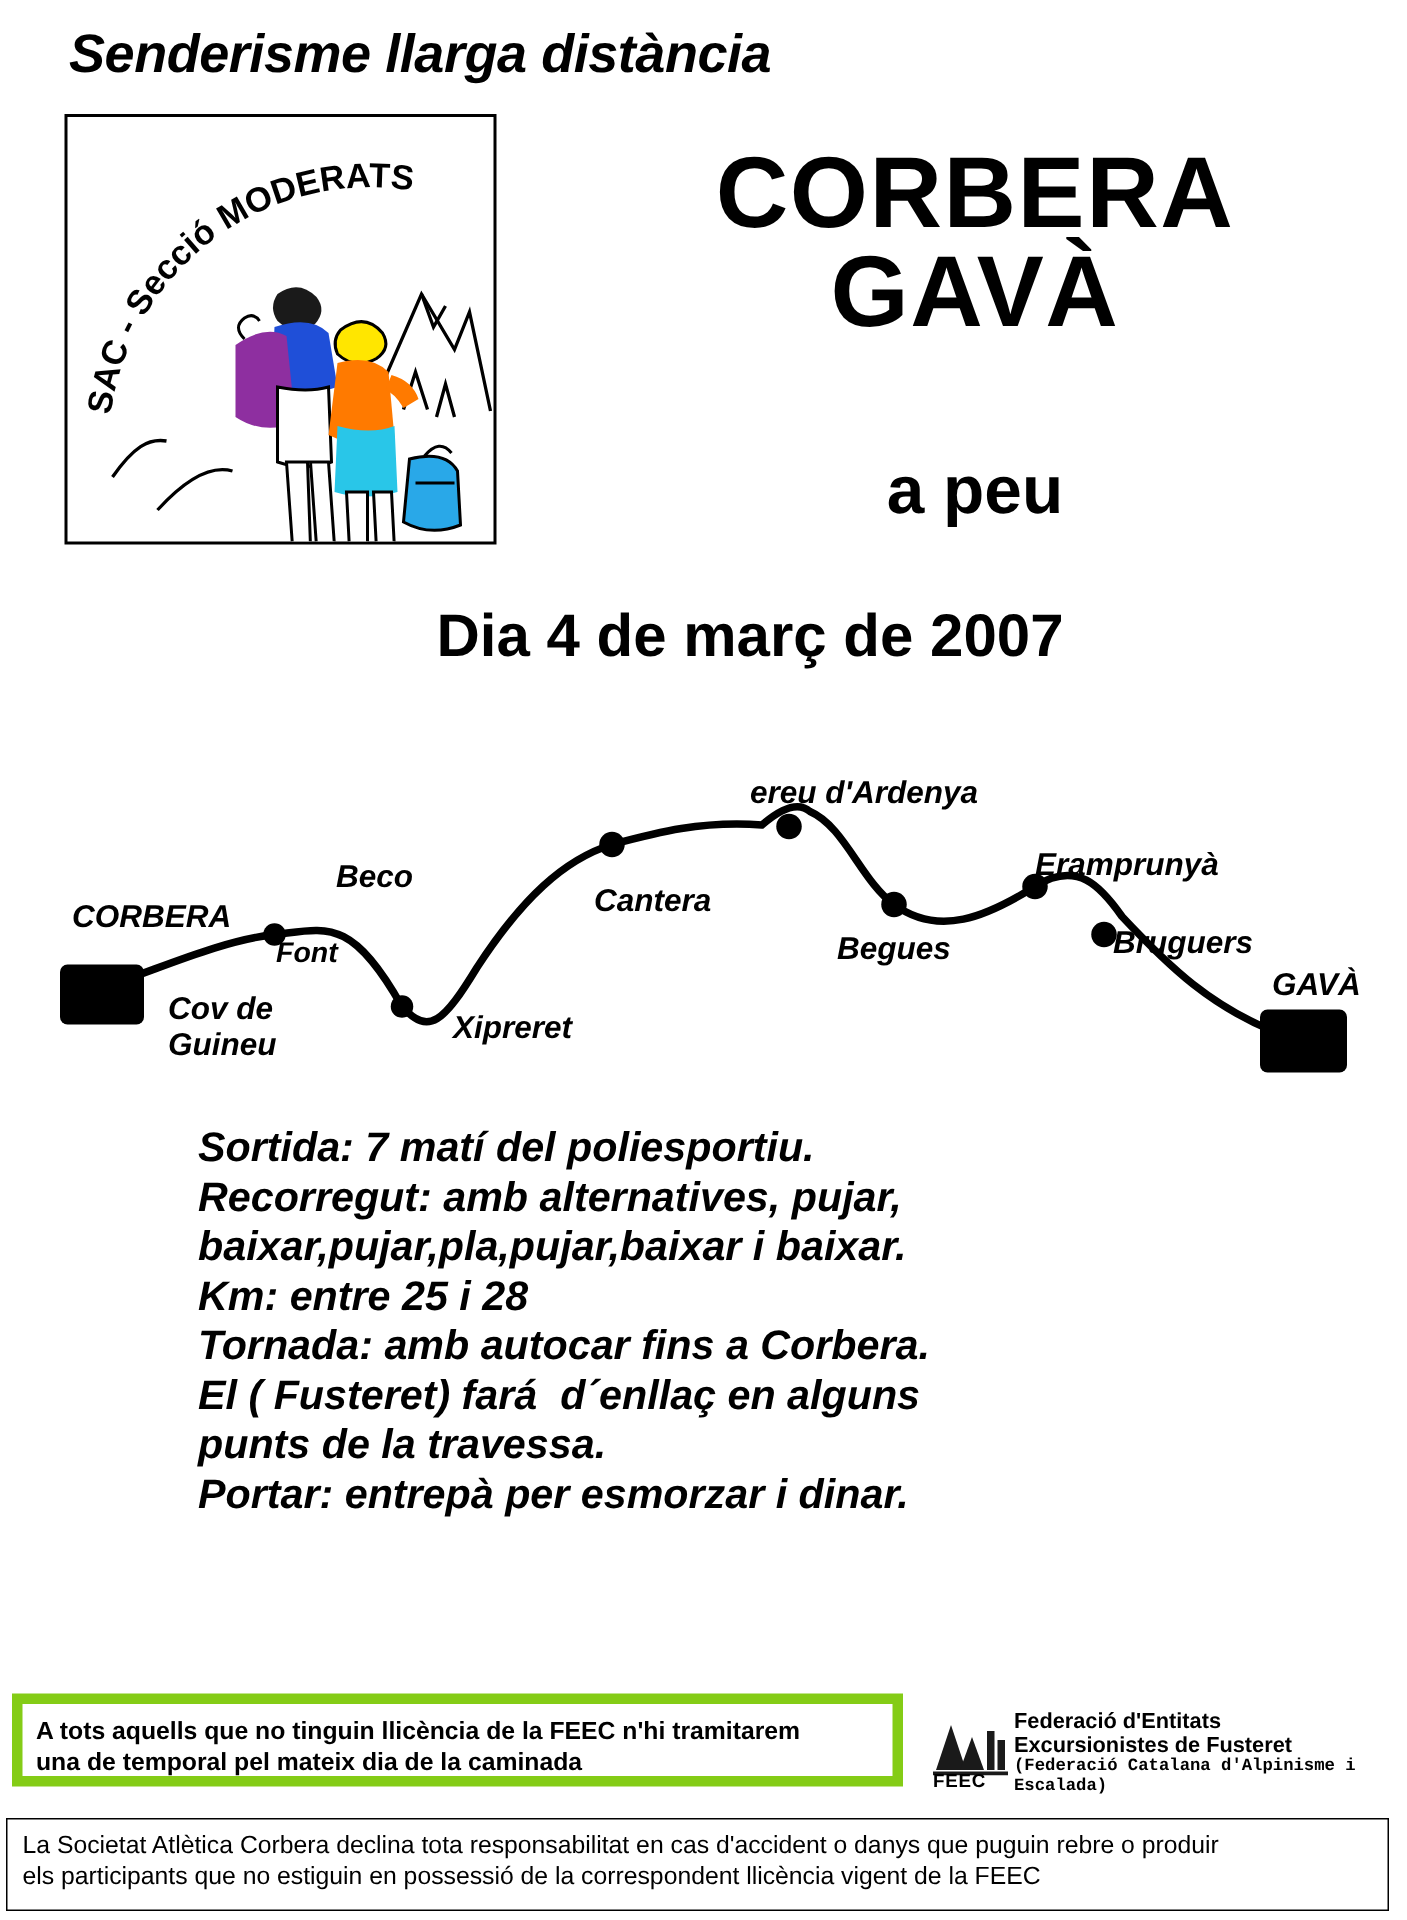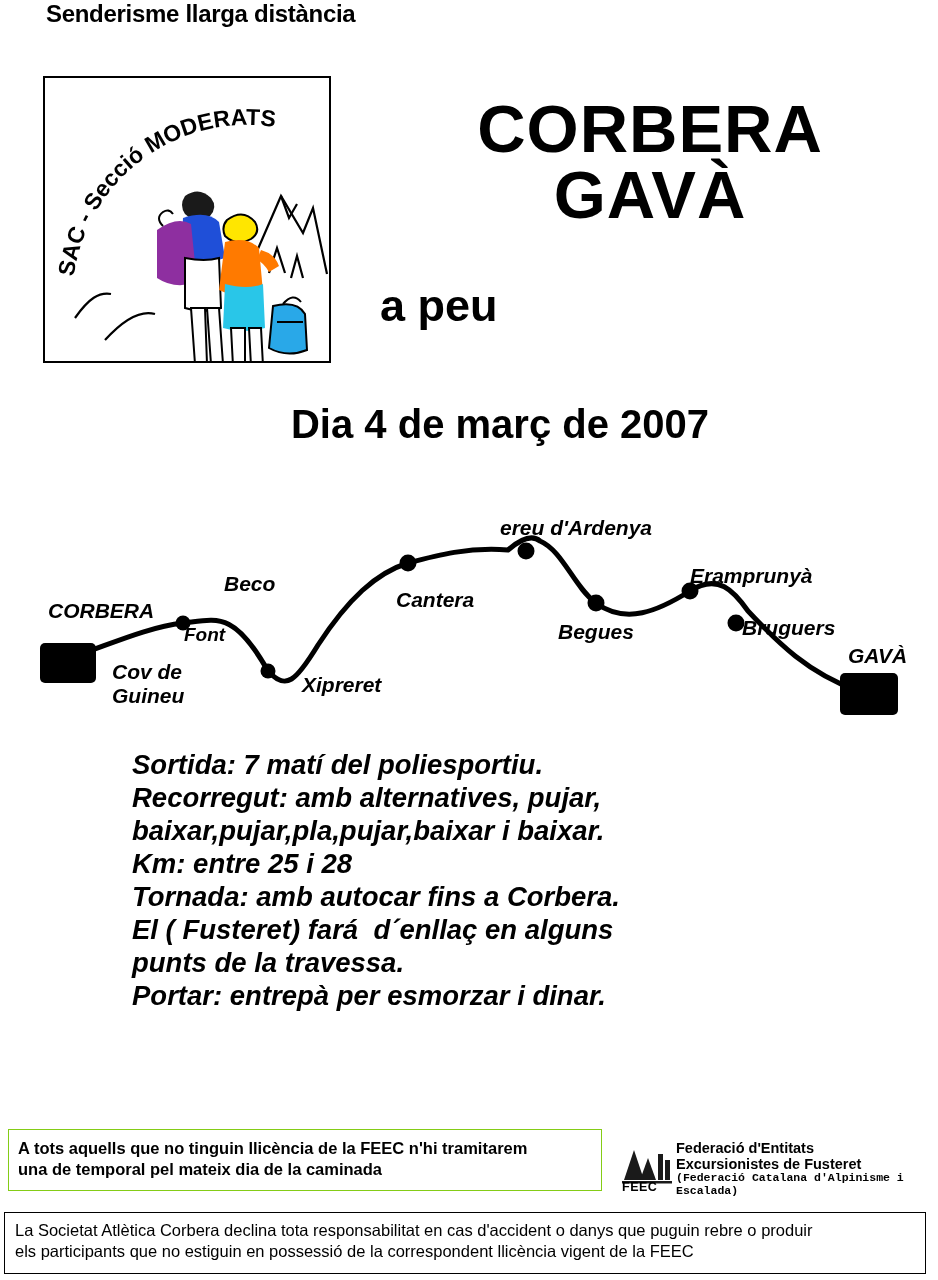--- a/index.html
+++ b/index.html
@@ -13,23 +13,24 @@
     position: relative;
     font-family: "Liberation Sans", sans-serif;
     color: #000000;
     overflow: hidden;
   }
 
   
   .header-kicker {
     position: absolute;
     left: 46px;
-    top: 0;
-    font-size: 24px;
-    font-weight: bold;
+    top: 15px;
+    font-size: 36px;
+    font-weight: bold;
+    font-style: italic;
     letter-spacing: -0.3px;
   }
 
   
   .logo-box {
     position: absolute;
     left: 43px;
     top: 76px;
     width: 284px;
     height: 283px;
@@ -59,23 +60,23 @@
     width: 540px;
     text-align: center;
     font-size: 67px;
     font-weight: bold;
     line-height: 0.98;
     letter-spacing: 1px;
   }
   .title-sub {
     position: absolute;
     left: 380px;
-    top: 280px;
+    top: 301px;
     width: 540px;
-    text-align: left;
+    text-align: center;
     font-size: 45px;
     font-weight: bold;
   }
   .title-date {
     position: absolute;
     left: 150px;
     top: 402px;
     width: 700px;
     text-align: center;
     font-size: 40px;
@@ -110,21 +111,21 @@
   }
   .details div { white-space: pre; }
 
   
   .note-box {
     position: absolute;
     left: 8px;
     top: 1129px;
     width: 594px;
     height: 62px;
-    border: 1px solid #84cc16;
+    border: 7px solid #84cc16;
     box-sizing: border-box;
     padding: 8px 9px 0 9px;
     font-size: 16.5px;
     font-weight: bold;
     line-height: 1.25;
   }
   .feec-block {
     position: absolute;
     left: 620px;
     top: 1140px;

